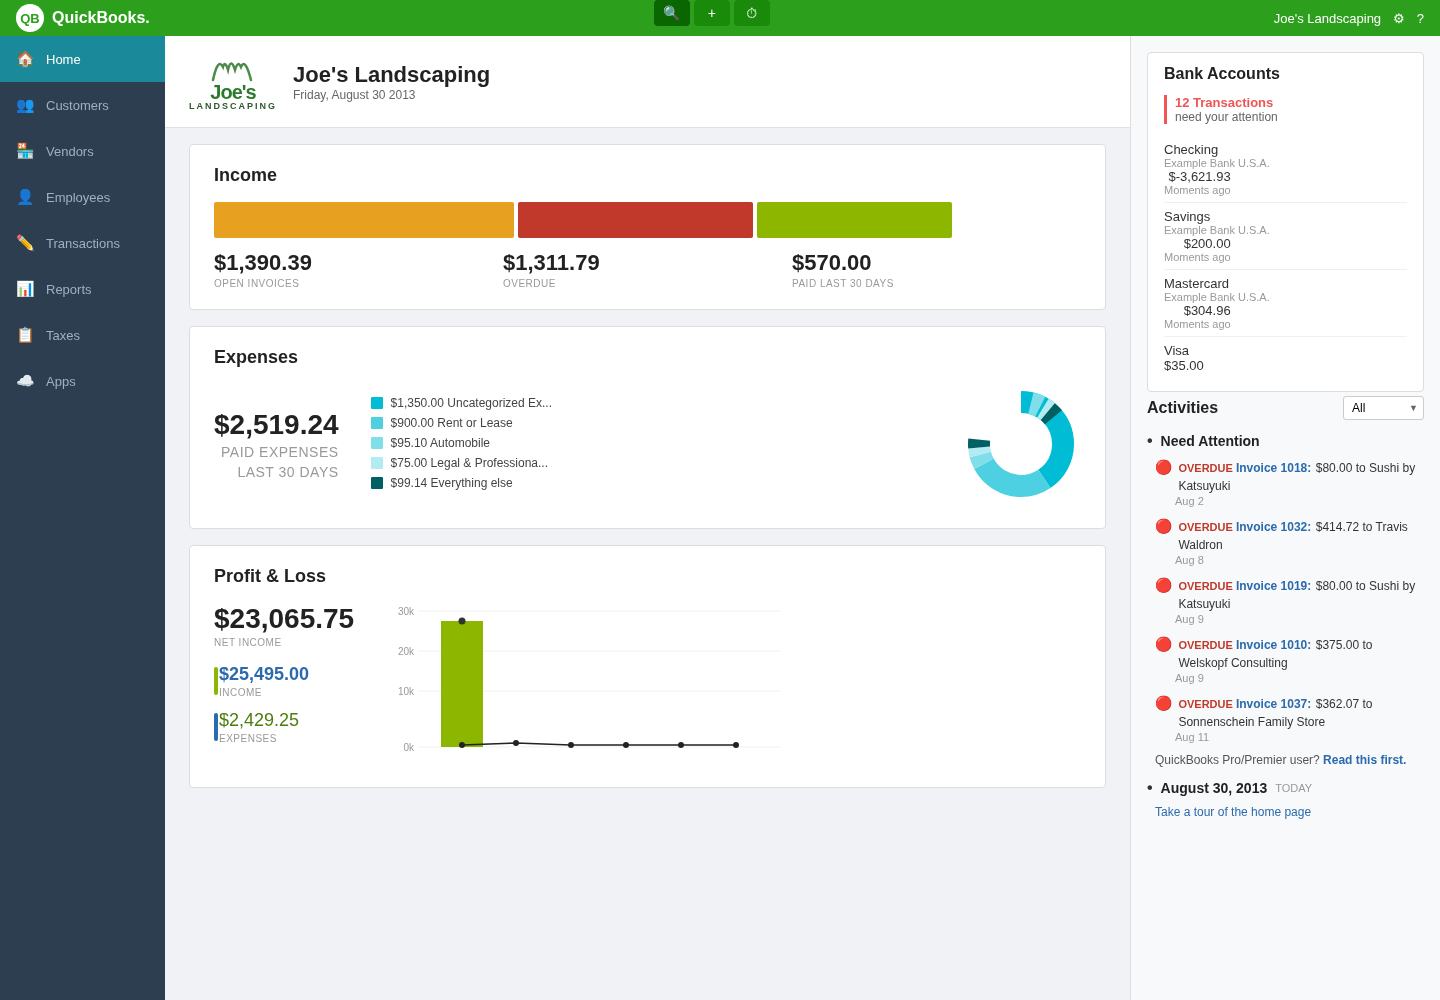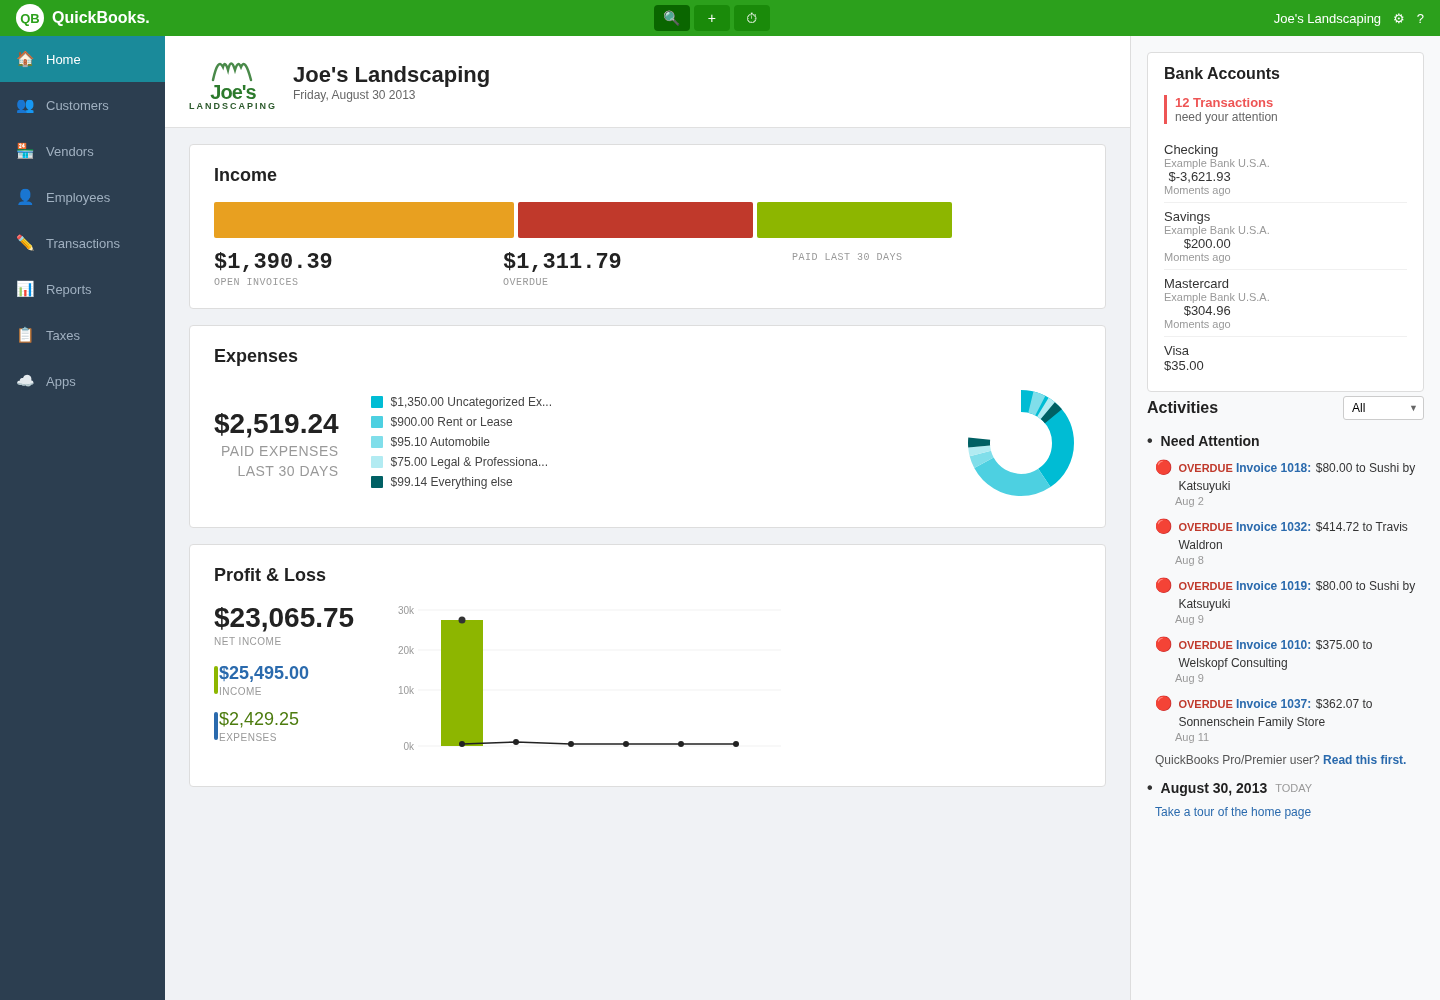--- a/index.html
+++ b/index.html
@@ -1,19 +1,19 @@
 <!DOCTYPE html>
 <html><head>
   <meta charset="utf-8">
   <style>
     * { margin: 0; padding: 0; box-sizing: border-box; }
     body { font-family: -apple-system, BlinkMacSystemFont, 'Segoe UI', Arial, sans-serif; background: #f0f2f5; width: 1440px; height: 1000px; overflow: hidden; display: flex; flex-direction: column; }
 
     
-    .topbar { background: #2ca01c; height: 36px; display: flex; align-items: center; justify-content: space-between; padding: 0 16px; flex-shrink: 0; }
+    .topbar { background: #2ca01c; height: 36px; display: flex; justify-content: space-between; padding: 0 16px; flex-shrink: 0; }
     .topbar-left { display: flex; align-items: center; gap: 8px; }
     .qb-logo { width: 28px; height: 28px; background: #fff; border-radius: 50%; display: flex; align-items: center; justify-content: center; font-weight: bold; color: #2ca01c; font-size: 13px; }
     .topbar-center { display: flex; gap: 4px; }
     .topbar-btn { background: #1a8a0a; border: none; color: #fff; width: 36px; height: 26px; border-radius: 4px; cursor: pointer; display: flex; align-items: center; justify-content: center; font-size: 14px; }
     .topbar-btn.active { background: #0a6600; }
     .topbar-right { display: flex; align-items: center; gap: 12px; color: #fff; font-size: 13px; }
 
     
     .main-layout { display: flex; flex: 1; overflow: hidden; }
 
@@ -35,21 +35,21 @@
     
     .panels { padding: 16px 24px; display: flex; flex-direction: column; gap: 16px; }
 
     .panel { background: #fff; border-radius: 4px; border: 1px solid #ddd; padding: 20px 24px; }
     .panel-title { font-size: 18px; font-weight: 700; color: #222; margin-bottom: 16px; }
 
     
     .income-bars { display: flex; gap: 4px; margin-bottom: 12px; }
     .income-bar { height: 36px; border-radius: 2px; }
     .income-metrics { display: flex; gap: 0; }
-    .income-metric { flex: 1; font-family: Liberation Mono, monospace; }
+    .income-metric { flex: 1; }
     .income-metric .amount { font-size: 22px; font-weight: 700; color: #222; }
     .income-metric .label { font-size: 10px; color: #999; text-transform: uppercase; letter-spacing: 0.5px; margin-top: 2px; }
 
     
     .expenses-content { display: flex; align-items: center; gap: 32px; }
     .expenses-left { flex-shrink: 0; }
     .expenses-left .amount { font-size: 28px; font-weight: 700; color: #222; }
     .expenses-left .label { font-size: 10px; color: #999; text-transform: uppercase; letter-spacing: 0.5px; margin-top: 2px; line-height: 1.4; }
     .expenses-legend { flex: 1; }
     .legend-item { display: flex; align-items: center; gap: 8px; margin-bottom: 6px; font-size: 12px; color: #444; }
@@ -199,20 +199,21 @@
         <div class="income-metrics">
           <div class="income-metric">
             <div class="amount">$1,390.39</div>
             <div class="label">OPEN INVOICES</div>
           </div>
           <div class="income-metric">
             <div class="amount">$1,311.79</div>
             <div class="label">OVERDUE</div>
           </div>
           <div class="income-metric">
+            <div class="amount">$570.00</div>
             <div class="label">PAID LAST 30 DAYS</div>
           </div>
         </div>
       </div>
 
       <div class="panel">
         <div class="panel-title">Expenses</div>
         <div class="expenses-content">
           <div class="expenses-left">
             <div class="amount">$2,519.24</div>

